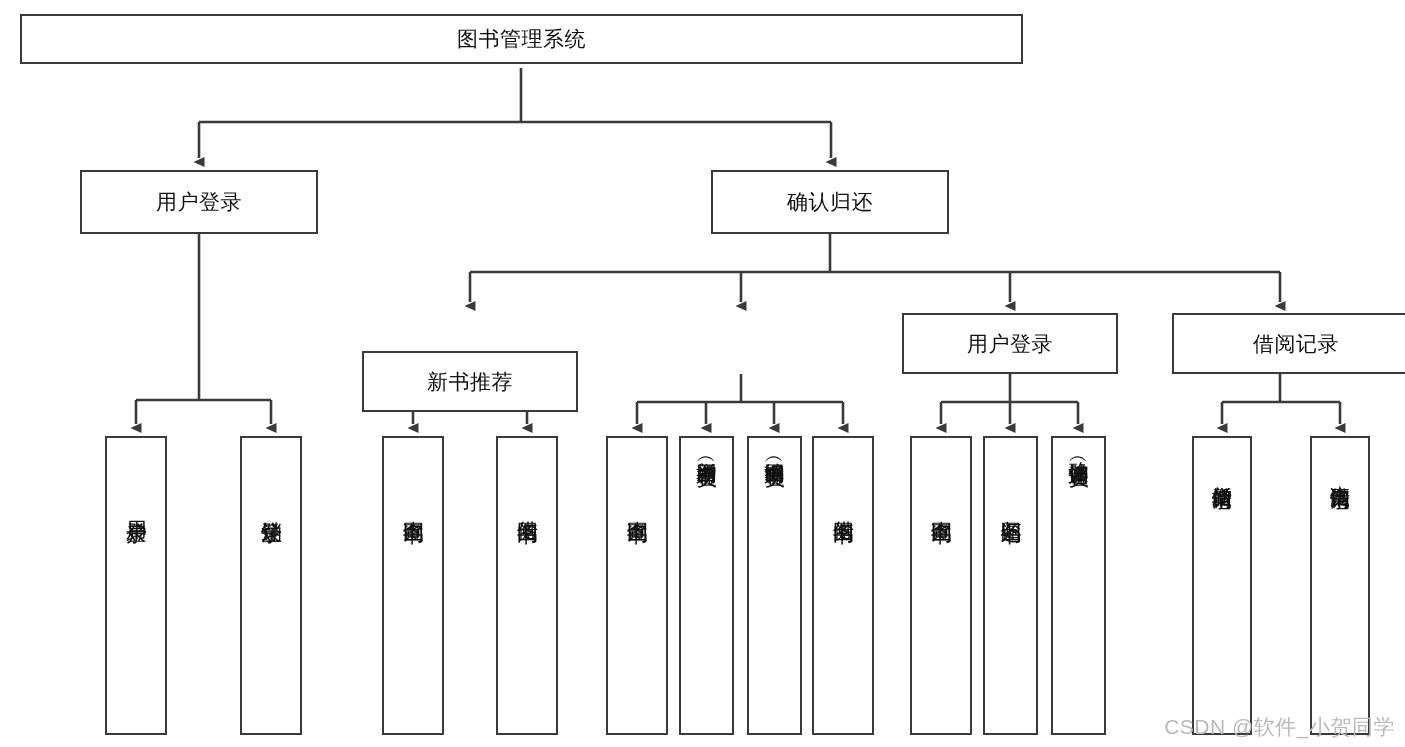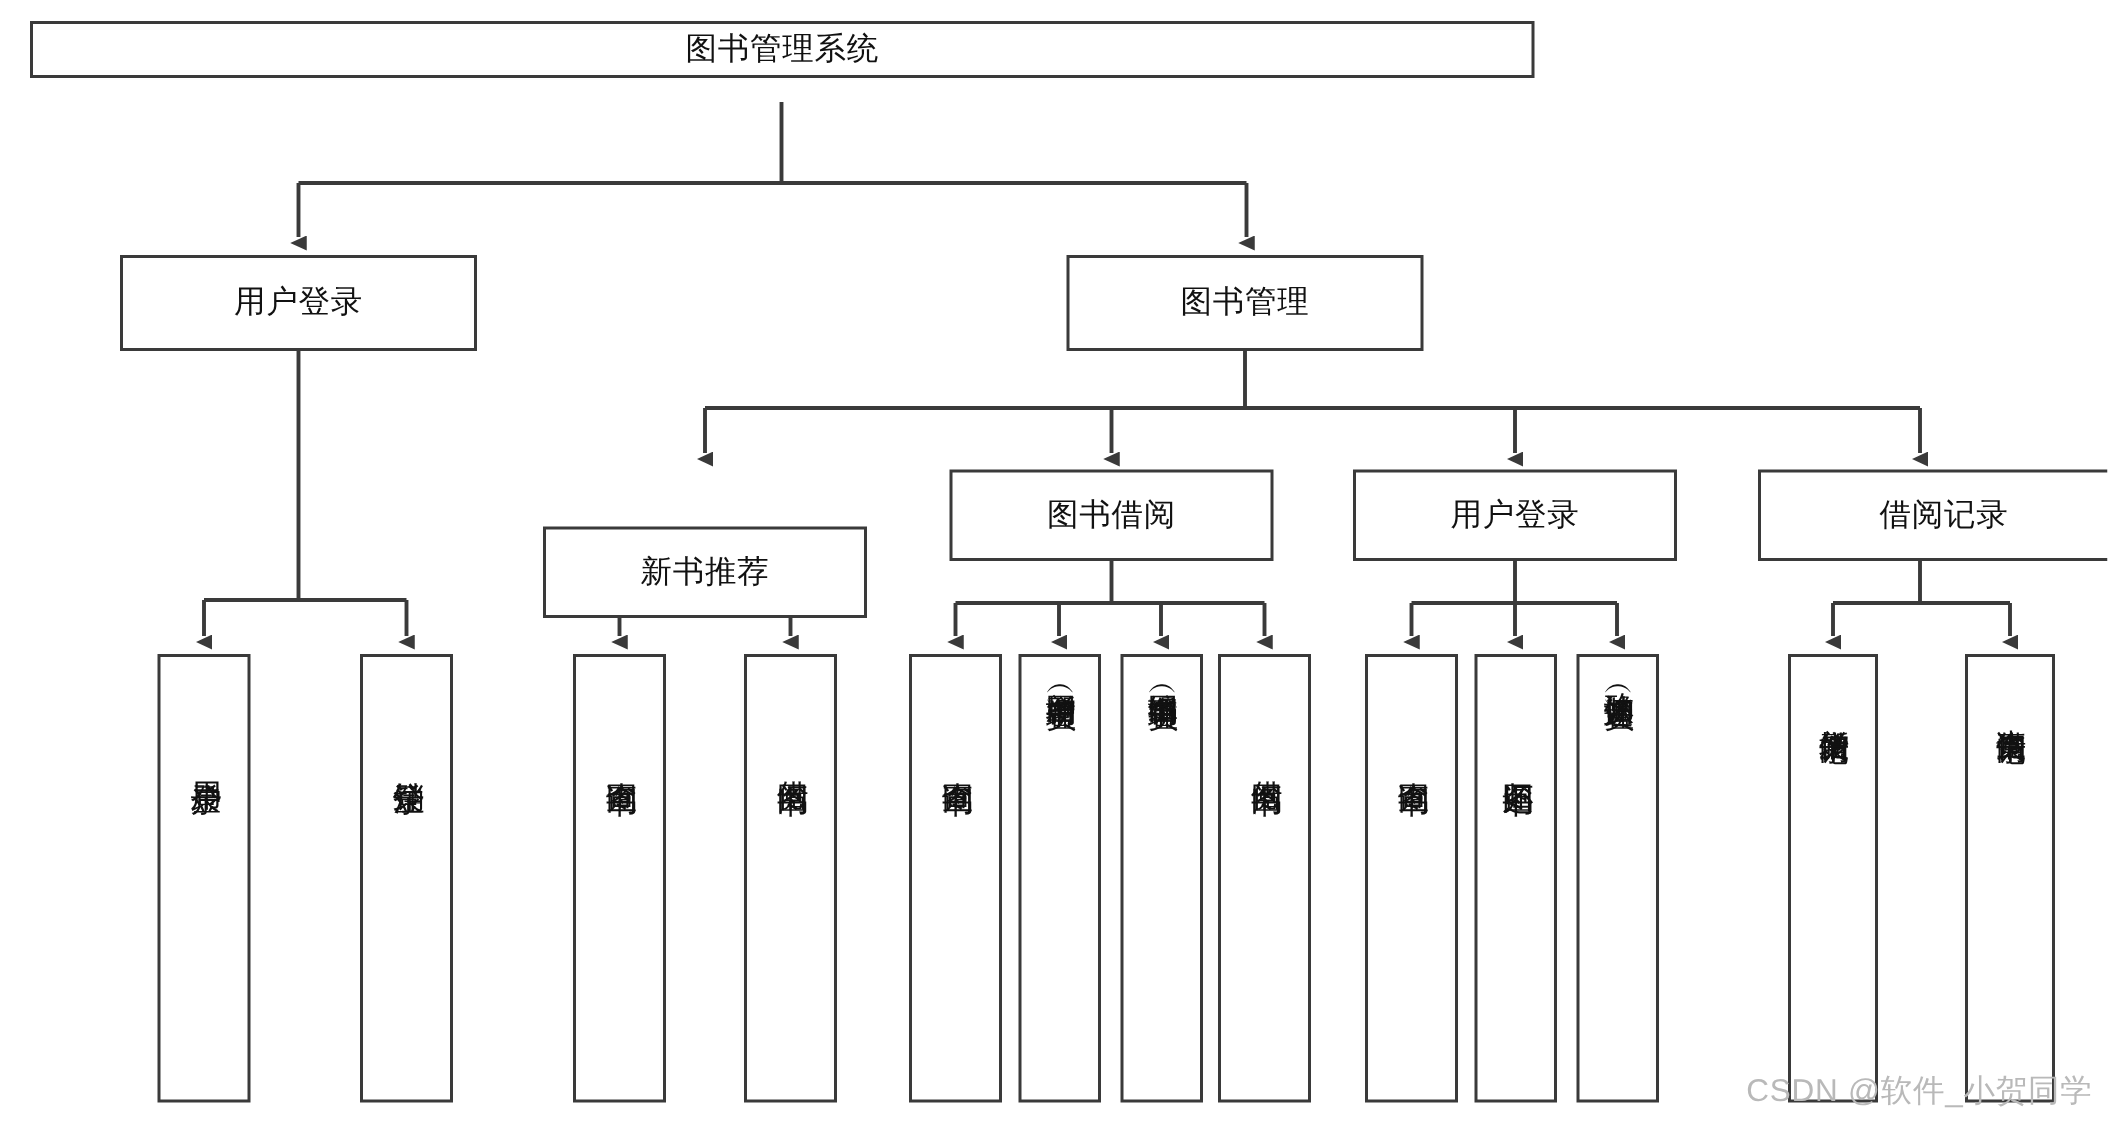--- a/index.html
+++ b/index.html
@@ -123,37 +123,34 @@
       <path d="M1010,402 L1010,424" marker-end="url(#arrow)"></path>
       <path d="M1078,402 L1078,424" marker-end="url(#arrow)"></path>
 
       <path d="M1280,374 L1280,402"></path>
       <path d="M1222,402 L1340,402"></path>
       <path d="M1222,402 L1222,424" marker-end="url(#arrow)"></path>
       <path d="M1340,402 L1340,424" marker-end="url(#arrow)"></path>
     </g>
   </svg>
 
-  <div class="node horiz" style="left:20px; top:14px; width:1003px; height:38px;">
+  <div class="node horiz" style="left:20px; top:14px; width:1003px; height:50px;">
     <span class="label">图书管理系统</span>
   </div>
 
   <div class="node horiz" style="left:80px; top:170px; width:238px; height:64px;">
     <span class="label">用户登录</span>
   </div>
   <div class="node horiz" style="left:711px; top:170px; width:238px; height:64px;">
-    <span class="label">图书管理</span>
+    <span class="label">确认归还</span>
   </div>
 
   <div class="node horiz" style="left:362px; top:313px; width:216px; height:61px;margin-top:38px;">
     <span class="label">新书推荐</span>
   </div>
-  <div class="node horiz" style="left:633px; top:313px; width:216px; height:61px;">
-    <span class="label">图书借阅</span>
-  </div>
   <div class="node horiz" style="left:902px; top:313px; width:216px; height:61px;">
     <span class="label">用户登录</span>
   </div>
   <div class="node horiz" style="left:1172px; top:313px; width:248px; height:61px;">
     <span class="label">借阅记录</span>
   </div>
 
   <div class="node vert" style="left:105px; top:436px; width:62px; height:299px; padding-top:66px;">
     <span class="label">用户登录</span>
   </div>

